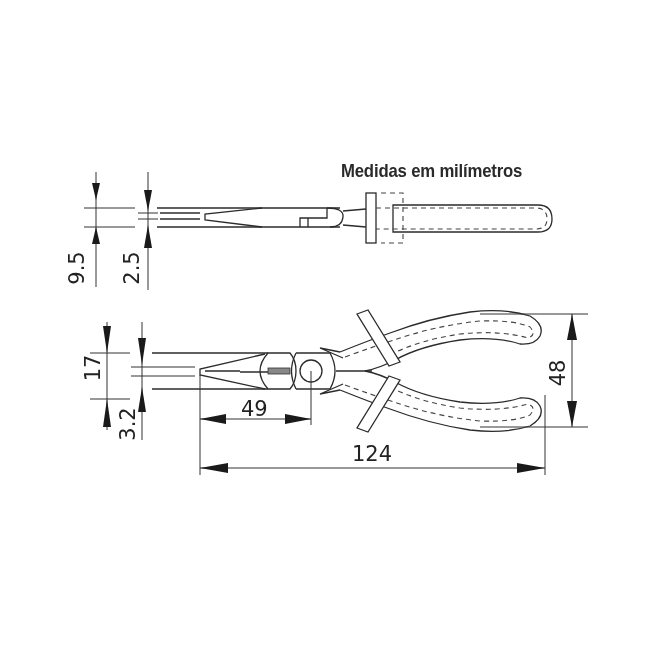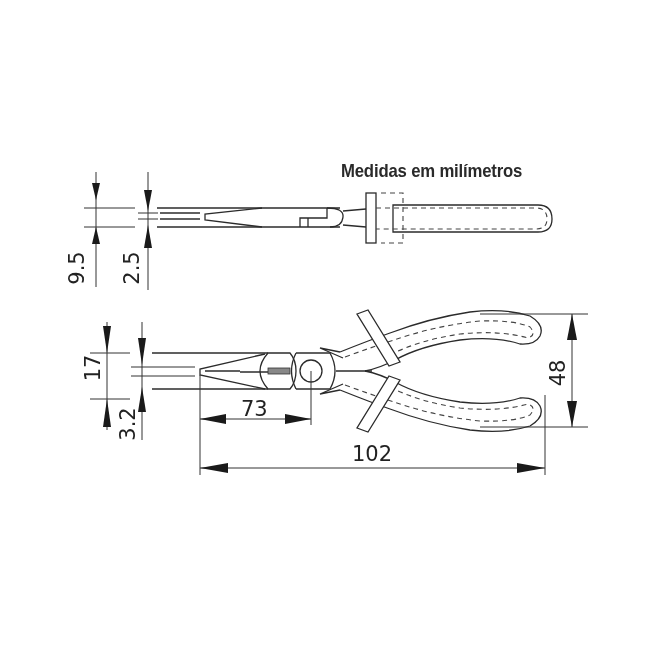--- a/index.html
+++ b/index.html
@@ -125,15 +125,15 @@
   </g>
 </svg>
 
 <div class="title">Medidas em milímetros</div>
 
 <div class="dim-label rot" style="left:60px; top:256px;">9.5</div>
 <div class="dim-label rot" style="left:115px; top:256px;">2.5</div>
 
 <div class="dim-label rot" style="left:80px; top:356px;">17</div>
 <div class="dim-label rot" style="left:111px; top:412px;">3.2</div>
-<div class="dim-label" style="left:241px; top:397px;">73</div>
-<div class="dim-label" style="left:352px; top:442px;">102</div>
+<div class="dim-label" style="left:241px; top:397px;">49</div>
+<div class="dim-label" style="left:352px; top:442px;">124</div>
 <div class="dim-label rot" style="left:545px; top:361px;">48</div>
 
 </body></html>

